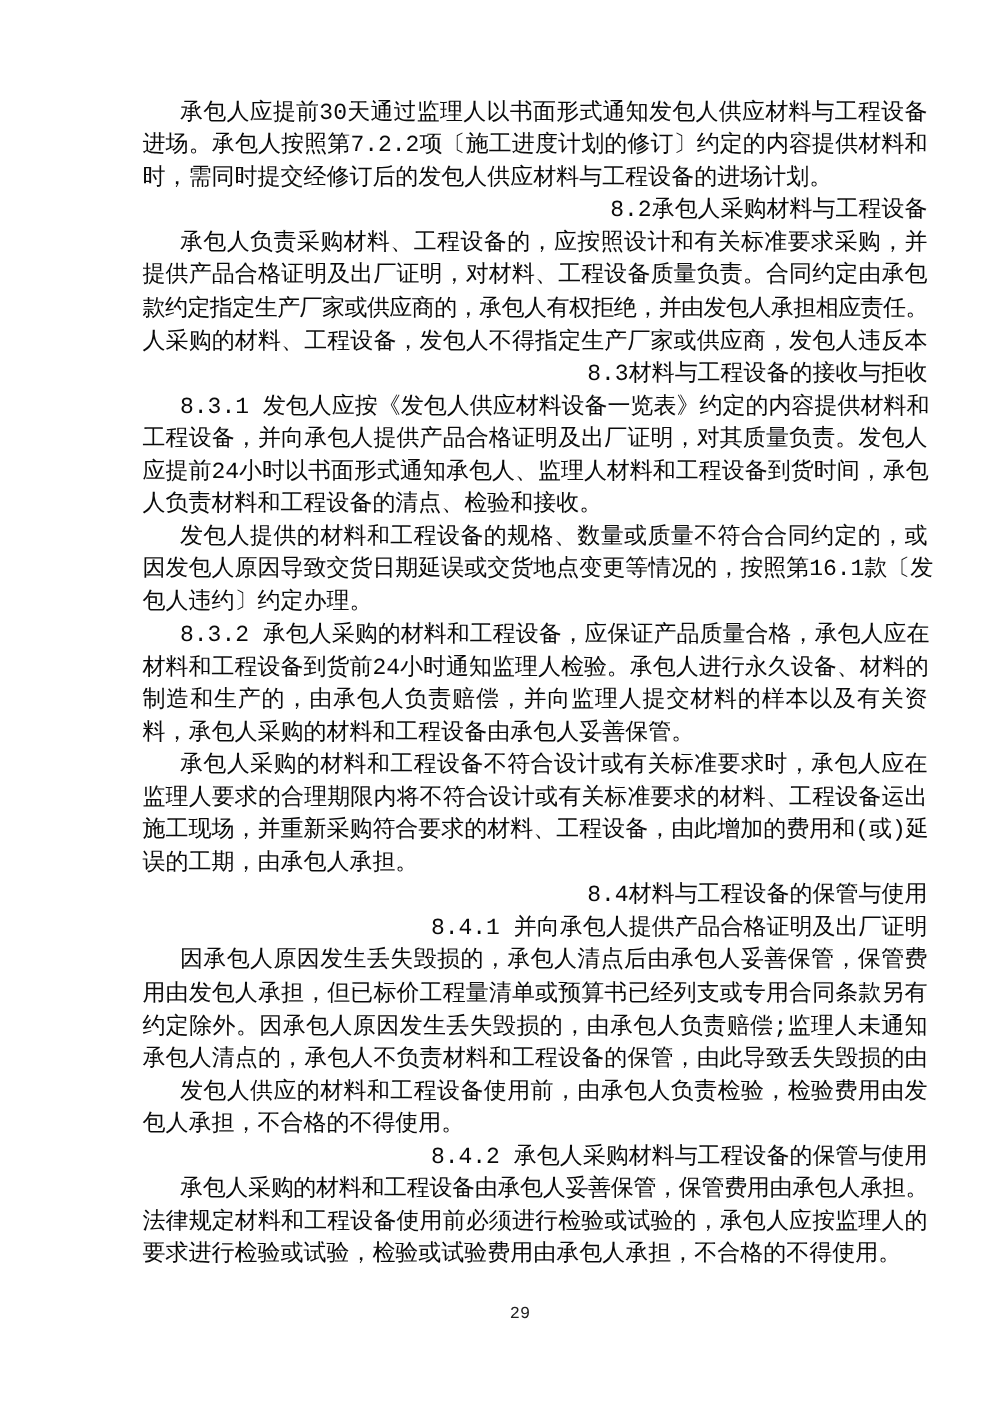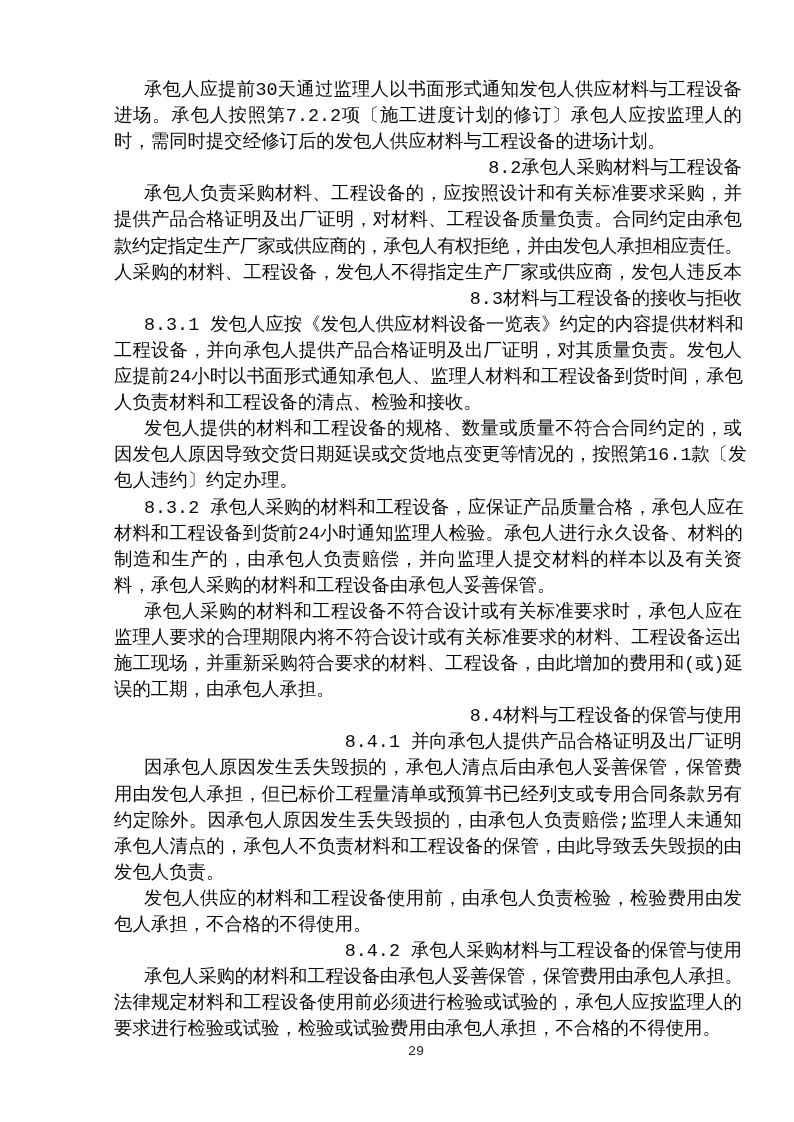--- a/index.html
+++ b/index.html
@@ -51,21 +51,21 @@
     line-height: 18px;
     color: #222222;
   }
 </style>
 </head>
 <body>
 
 <div class="page">
   <div class="textblock">
       <div class="line ind j">承包人应提前30天通过监理人以书面形式通知发包人供应材料与工程设备</div>
-      <div class="line j">进场。承包人按照第7.2.2项〔施工进度计划的修订〕承包人应按监理人的</div>
+      <div class="line j">进场。承包人按照第7.2.2项〔施工进度计划的修订〕约定的内容提供材料和</div>
       <div class="line">时，需同时提交经修订后的发包人供应材料与工程设备的进场计划。</div>
       <div class="line ind">8.2承包人采购材料与工程设备</div>
       <div class="line ind j">承包人负责采购材料、工程设备的，应按照设计和有关标准要求采购，并</div>
       <div class="line j">提供产品合格证明及出厂证明，对材料、工程设备质量负责。合同约定由承包</div>
       <div class="line j tight">款约定指定生产厂家或供应商的，承包人有权拒绝，并由发包人承担相应责任。</div>
       <div class="line j">人采购的材料、工程设备，发包人不得指定生产厂家或供应商，发包人违反本</div>
       <div class="line ind">8.3材料与工程设备的接收与拒收</div>
       <div class="line ind j">8.3.1 发包人应按《发包人供应材料设备一览表》约定的内容提供材料和</div>
       <div class="line j">工程设备，并向承包人提供产品合格证明及出厂证明，对其质量负责。发包人</div>
       <div class="line j">应提前24小时以书面形式通知承包人、监理人材料和工程设备到货时间，承包</div>
@@ -80,21 +80,20 @@
       <div class="line ind j">承包人采购的材料和工程设备不符合设计或有关标准要求时，承包人应在</div>
       <div class="line j">监理人要求的合理期限内将不符合设计或有关标准要求的材料、工程设备运出</div>
       <div class="line j">施工现场，并重新采购符合要求的材料、工程设备，由此增加的费用和(或)延</div>
       <div class="line">误的工期，由承包人承担。</div>
       <div class="line ind">8.4材料与工程设备的保管与使用</div>
       <div class="line ind">8.4.1 并向承包人提供产品合格证明及出厂证明</div>
       <div class="line ind j">因承包人原因发生丢失毁损的，承包人清点后由承包人妥善保管，保管费</div>
       <div class="line j">用由发包人承担，但已标价工程量清单或预算书已经列支或专用合同条款另有</div>
       <div class="line j">约定除外。因承包人原因发生丢失毁损的，由承包人负责赔偿;监理人未通知</div>
       <div class="line j">承包人清点的，承包人不负责材料和工程设备的保管，由此导致丢失毁损的由</div>
-      <div class="line">发包人负责。</div>
       <div class="line ind j">发包人供应的材料和工程设备使用前，由承包人负责检验，检验费用由发</div>
       <div class="line">包人承担，不合格的不得使用。</div>
       <div class="line ind">8.4.2 承包人采购材料与工程设备的保管与使用</div>
       <div class="line ind j tight">承包人采购的材料和工程设备由承包人妥善保管，保管费用由承包人承担。</div>
       <div class="line j">法律规定材料和工程设备使用前必须进行检验或试验的，承包人应按监理人的</div>
       <div class="line">要求进行检验或试验，检验或试验费用由承包人承担，不合格的不得使用。</div>
     </div>
   <div class="pagenum">29</div>
 </div>
 

